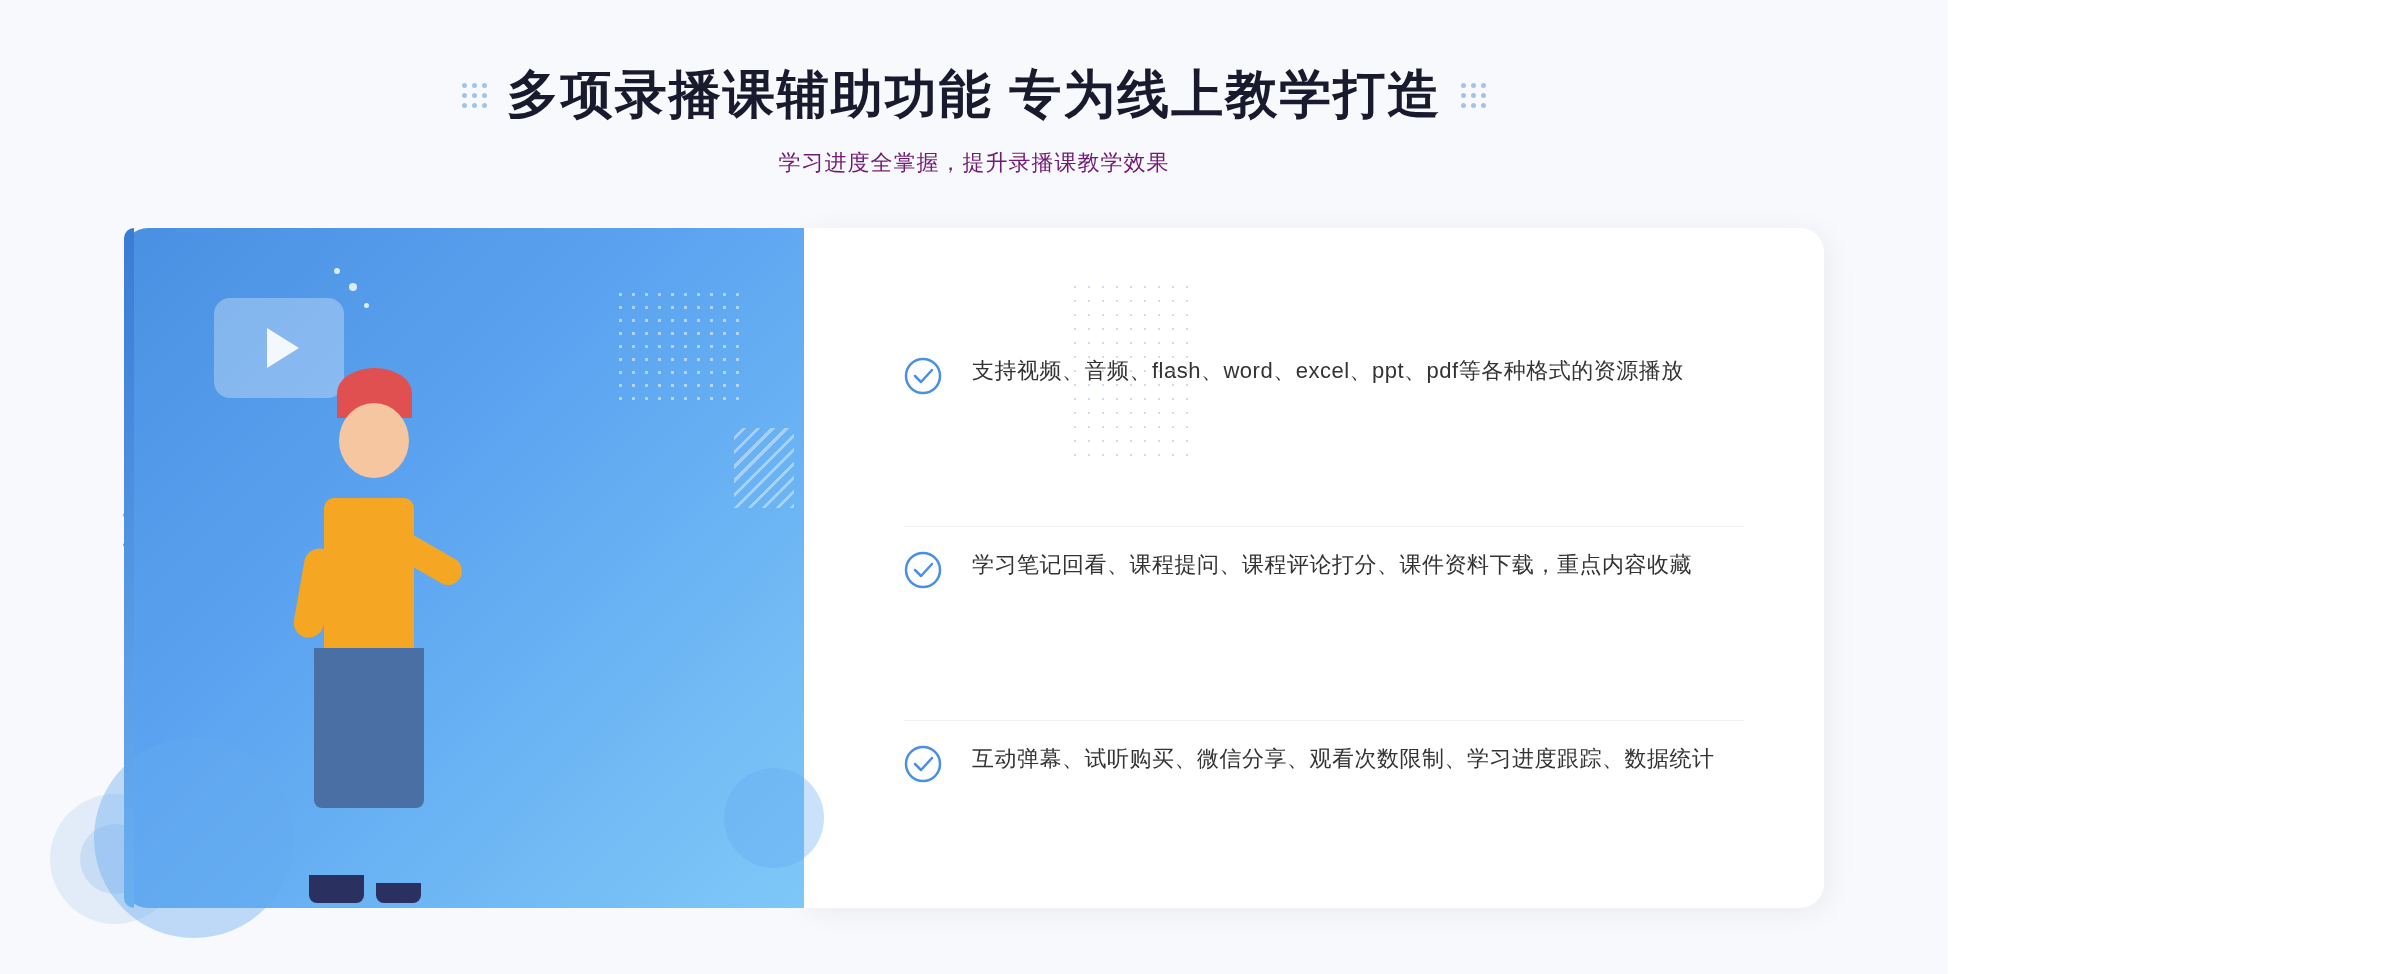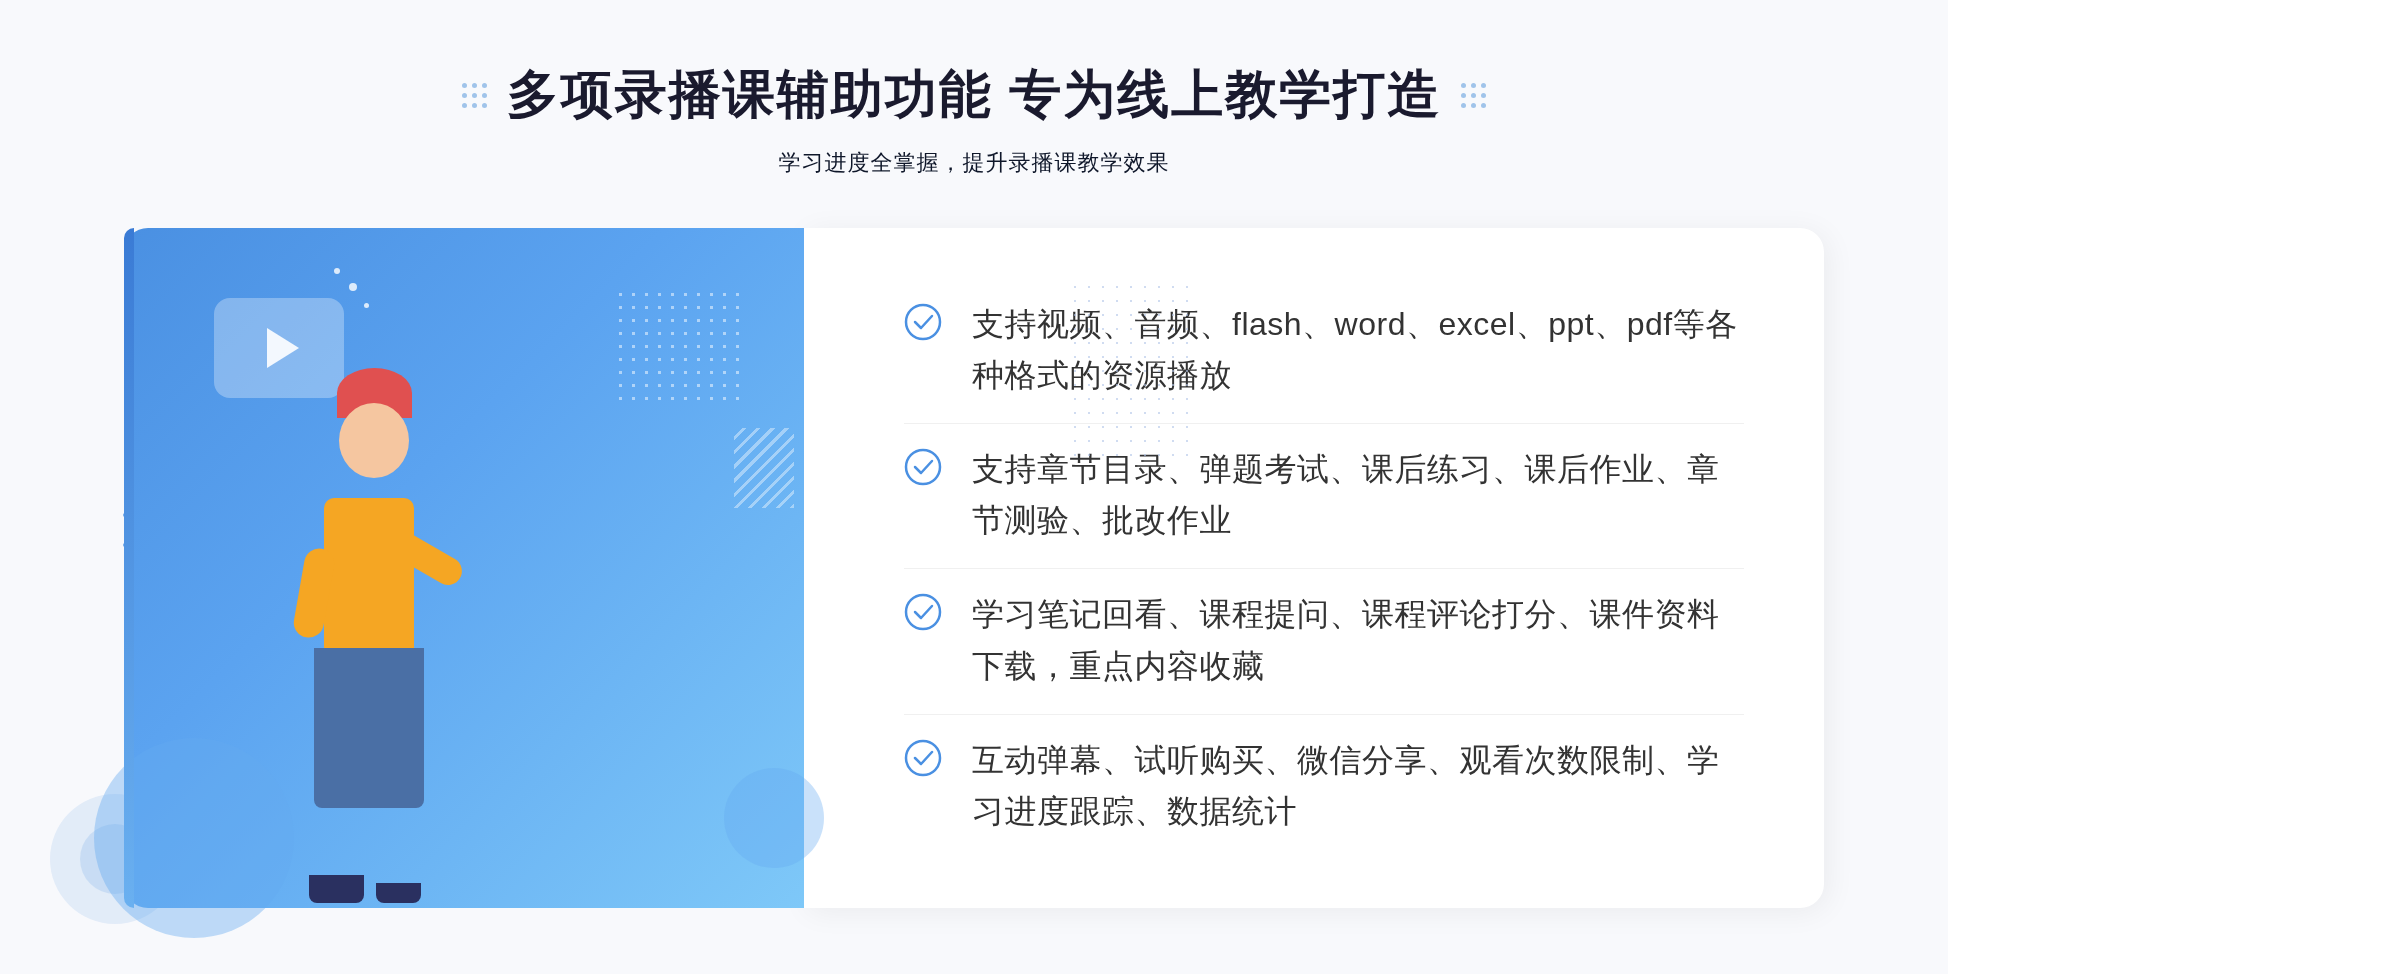--- a/index.html
+++ b/index.html
@@ -92,21 +92,21 @@
     .main-title {
       font-size: 52px;
       font-weight: 600;
       color: #1a1a2e;
       letter-spacing: 2px;
     }
 
     .sub-title {
       margin-top: 18px;
       font-size: 22px;
-      color: #0f172a;
+      color: #701a75;
       letter-spacing: 1px;
     }
 
     
     .content-area {
       margin-top: 50px;
       display: flex;
       align-items: stretch;
       width: 1700px;
       gap: 0;
@@ -338,21 +338,21 @@
       flex-shrink: 0;
       margin-top: 4px;
     }
 
     .check-icon svg {
       width: 38px;
       height: 38px;
     }
 
     .feature-text {
-      font-size: 32px;
+      font-size: 22px;
       color: #333;
       line-height: 1.6;
       letter-spacing: 0.5px;
     }
 
     
     .deco-circle-bottom-left {
       position: absolute;
       left: 50px;
       bottom: 50px;
@@ -479,29 +479,20 @@
       <div class="feature-item">
         <div class="check-icon">
           <svg viewBox="0 0 38 38" fill="none" xmlns="http://www.w3.org/2000/svg">
             <circle cx="19" cy="19" r="17" stroke="#4a90e2" stroke-width="2.5" fill="none"></circle>
             <polyline points="11,19 17,25 28,13" stroke="#4a90e2" stroke-width="2.5" stroke-linecap="round" stroke-linejoin="round" fill="none"></polyline>
           </svg>
         </div>
         <span class="feature-text">支持视频、音频、flash、word、excel、ppt、pdf等各种格式的资源播放</span>
       </div>
 
-      <div class="feature-item">
-        <div class="check-icon">
-          <svg viewBox="0 0 38 38" fill="none" xmlns="http://www.w3.org/2000/svg">
-            <circle cx="19" cy="19" r="17" stroke="#4a90e2" stroke-width="2.5" fill="none"></circle>
-            <polyline points="11,19 17,25 28,13" stroke="#4a90e2" stroke-width="2.5" stroke-linecap="round" stroke-linejoin="round" fill="none"></polyline>
-          </svg>
-        </div>
-        <span class="feature-text">支持章节目录、弹题考试、课后练习、课后作业、章节测验、批改作业</span>
-      </div>
 
       <div class="feature-item">
         <div class="check-icon">
           <svg viewBox="0 0 38 38" fill="none" xmlns="http://www.w3.org/2000/svg">
             <circle cx="19" cy="19" r="17" stroke="#4a90e2" stroke-width="2.5" fill="none"></circle>
             <polyline points="11,19 17,25 28,13" stroke="#4a90e2" stroke-width="2.5" stroke-linecap="round" stroke-linejoin="round" fill="none"></polyline>
           </svg>
         </div>
         <span class="feature-text">学习笔记回看、课程提问、课程评论打分、课件资料下载，重点内容收藏</span>
       </div>

